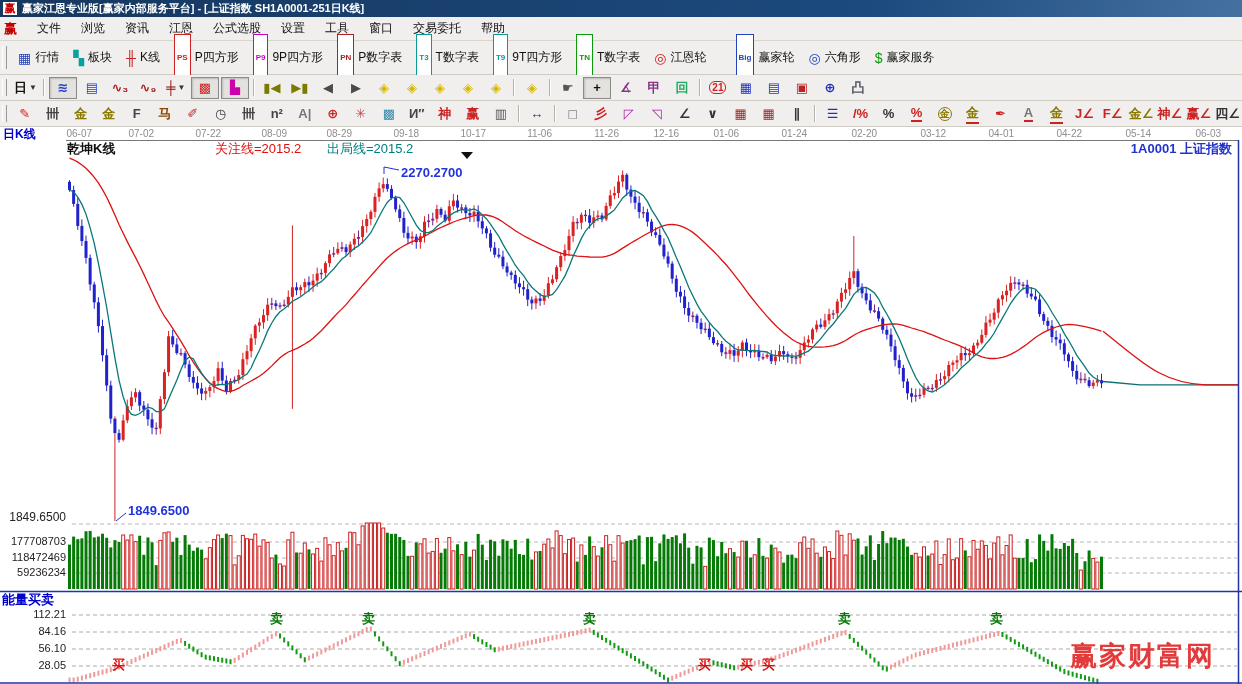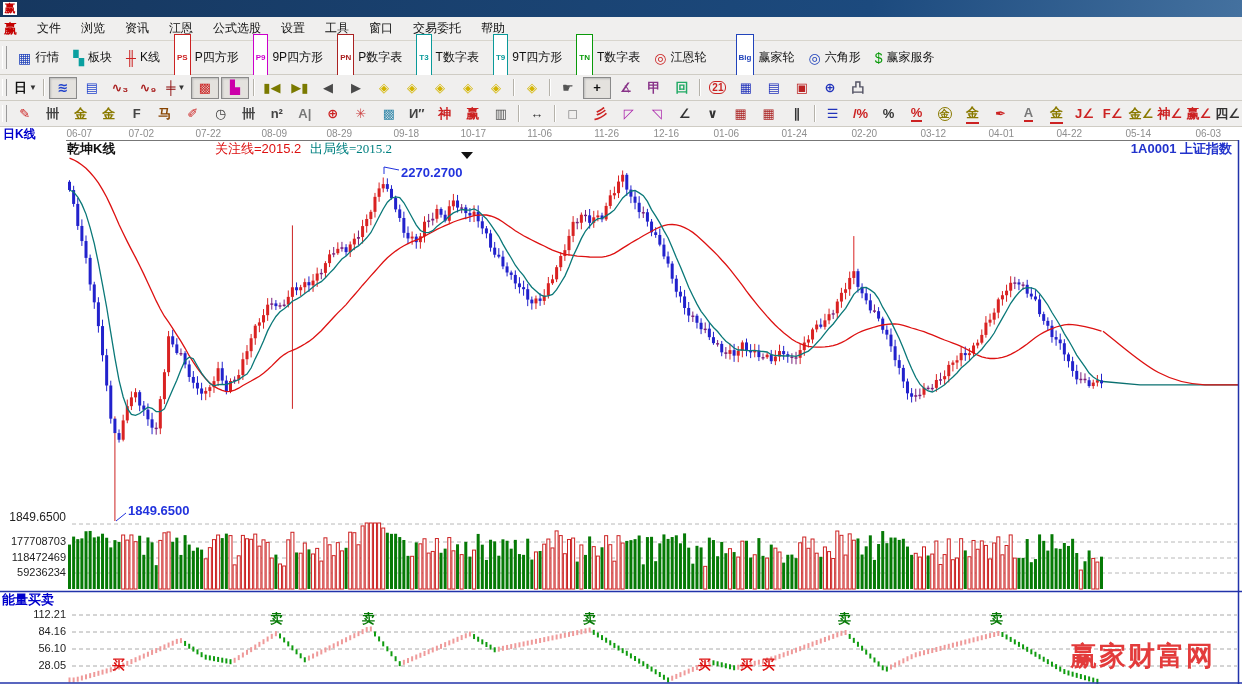--- a/index.html
+++ b/index.html
@@ -33,39 +33,40 @@
   
   .datebar{position:absolute;left:0;top:127px;width:1242px;height:13px;background:#fff;}
   .kperiod{position:absolute;left:3px;top:-1px;color:#0000cc;font-weight:bold;font-size:12px;}
   .date-label{position:absolute;top:1px;width:48px;text-align:right;font-size:10px;color:#8d8d8d;}
   
   .chart-area{position:absolute;left:0;top:140px;width:1242px;height:544px;background:#fff;}
   .chart-area svg{position:absolute;left:0;top:0;}
   .ov{position:absolute;font-size:13px;color:#111;white-space:nowrap;}
   .qiankun{left:67px;top:0;font-weight:bold;}
   .alert{left:215px;top:0;color:#dd1111;}
-  .exit{left:310px;top:0;color:#008080;font-family:Liberation Serif, serif;}
+  .exit{left:327px;top:0;color:#008080;}
   .sym{right:10px;top:0;color:#2233cc;font-weight:bold;}
   .hi-ann{left:401px;top:25px;color:#2233dd;font-weight:bold;}
   .lo-ann{left:128px;top:363px;color:#2233dd;font-weight:bold;}
   .price-lab{left:0;top:370px;width:66px;text-align:right;font-size:12px;color:#222;}
   .axis-lab{position:absolute;left:0;width:66px;text-align:right;font-size:11px;color:#222;}
   .ind-name{left:2px;top:451px;color:#0000cc;font-weight:bold;}
   .signal{position:absolute;font-size:13px;font-weight:bold;}
   .signal.buy{color:#dd1111;}
   .signal.sell{color:#067a06;}
   .watermark{left:1070px;top:498px;font-size:27px;font-weight:bold;color:#e33b3b;letter-spacing:2px;}
 </style>
 </head>
 <body>
 
 <div id="app">
 
   <div class="titlebar">
     <span class="appicon">赢</span>
+    <span>赢家江恩专业版[赢家内部服务平台] - [上证指数  SH1A0001-251日K线]</span>
   </div>
 
   <div class="menubar">
     <span class="menuicon">赢</span>
     <span id="menu-items" style="display:flex">
         <div class="menu-item">文件</div>
         <div class="menu-item">浏览</div>
         <div class="menu-item">资讯</div>
         <div class="menu-item">江恩</div>
         <div class="menu-item">公式选股</div>

